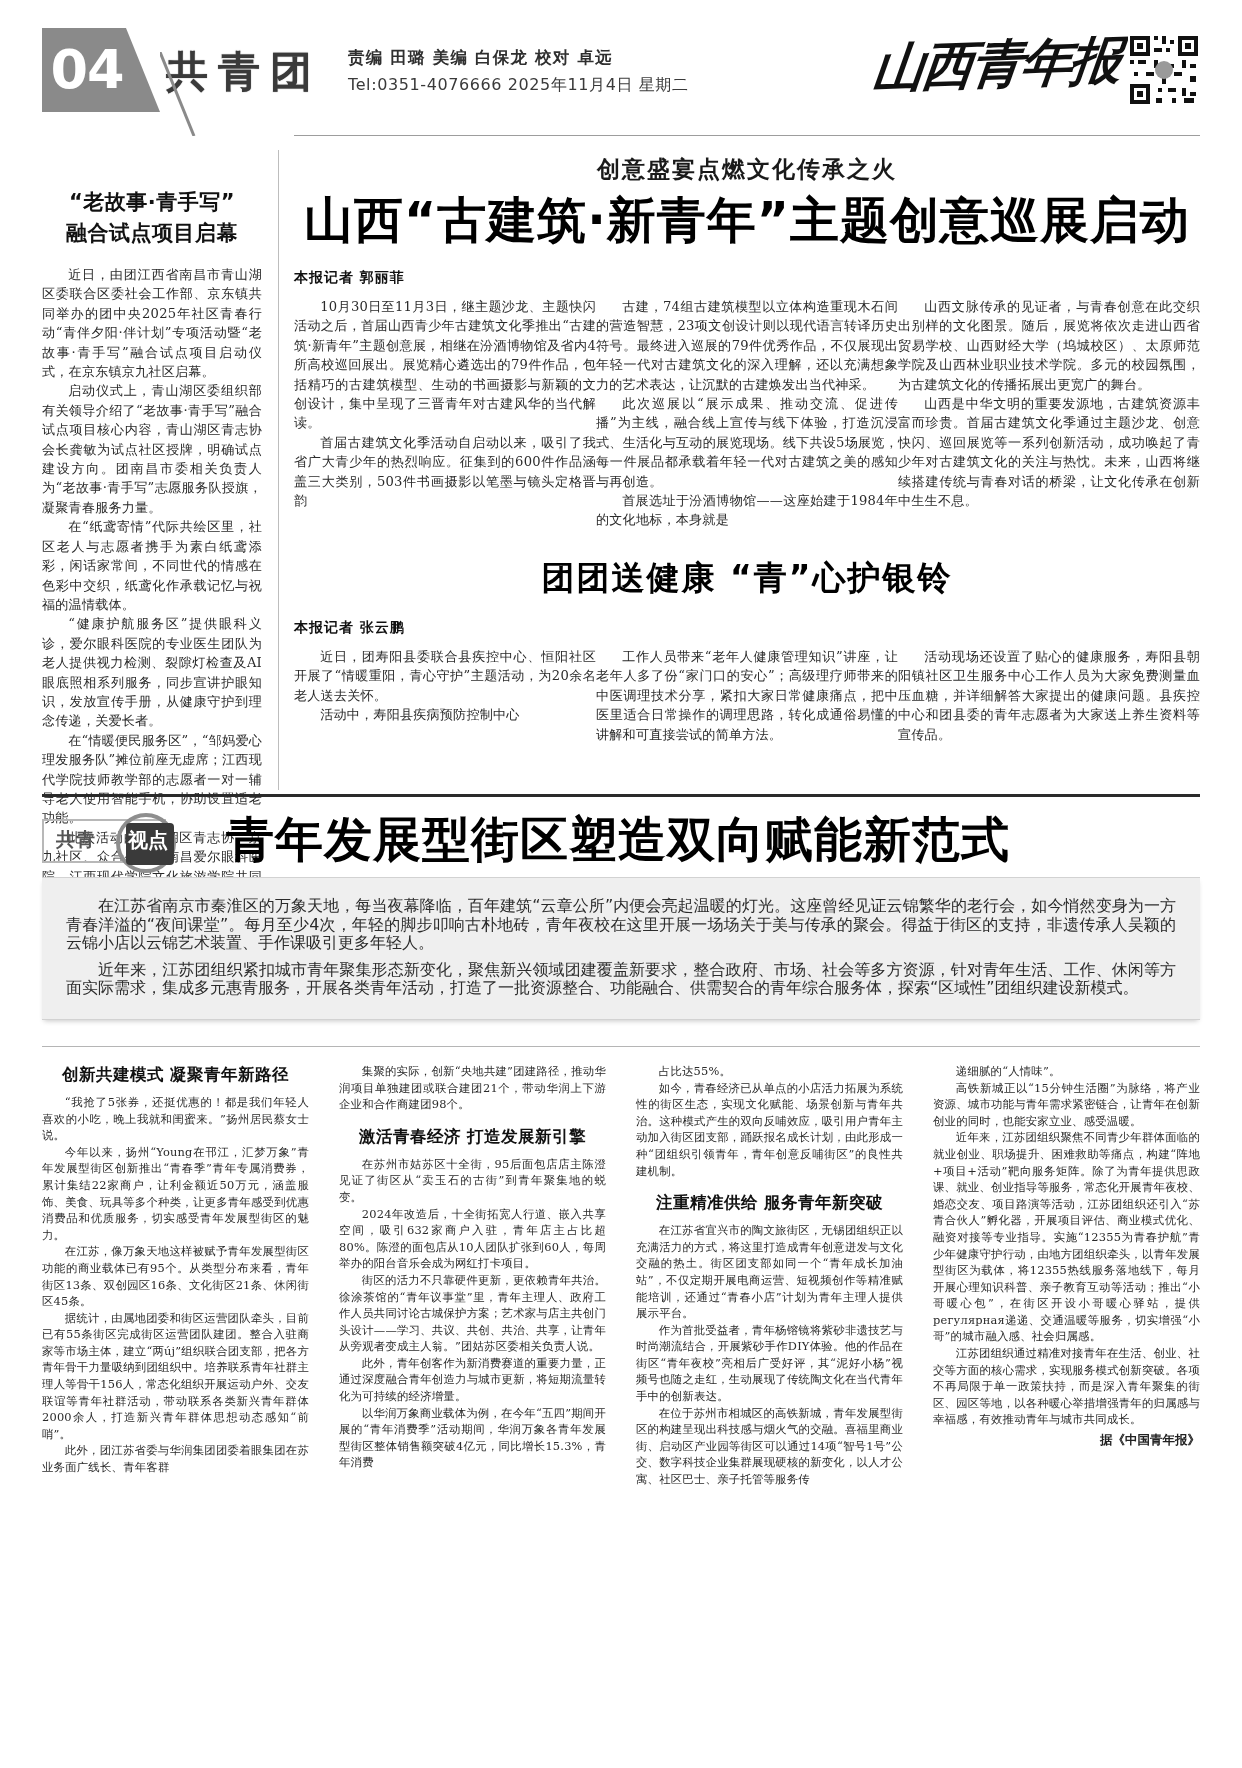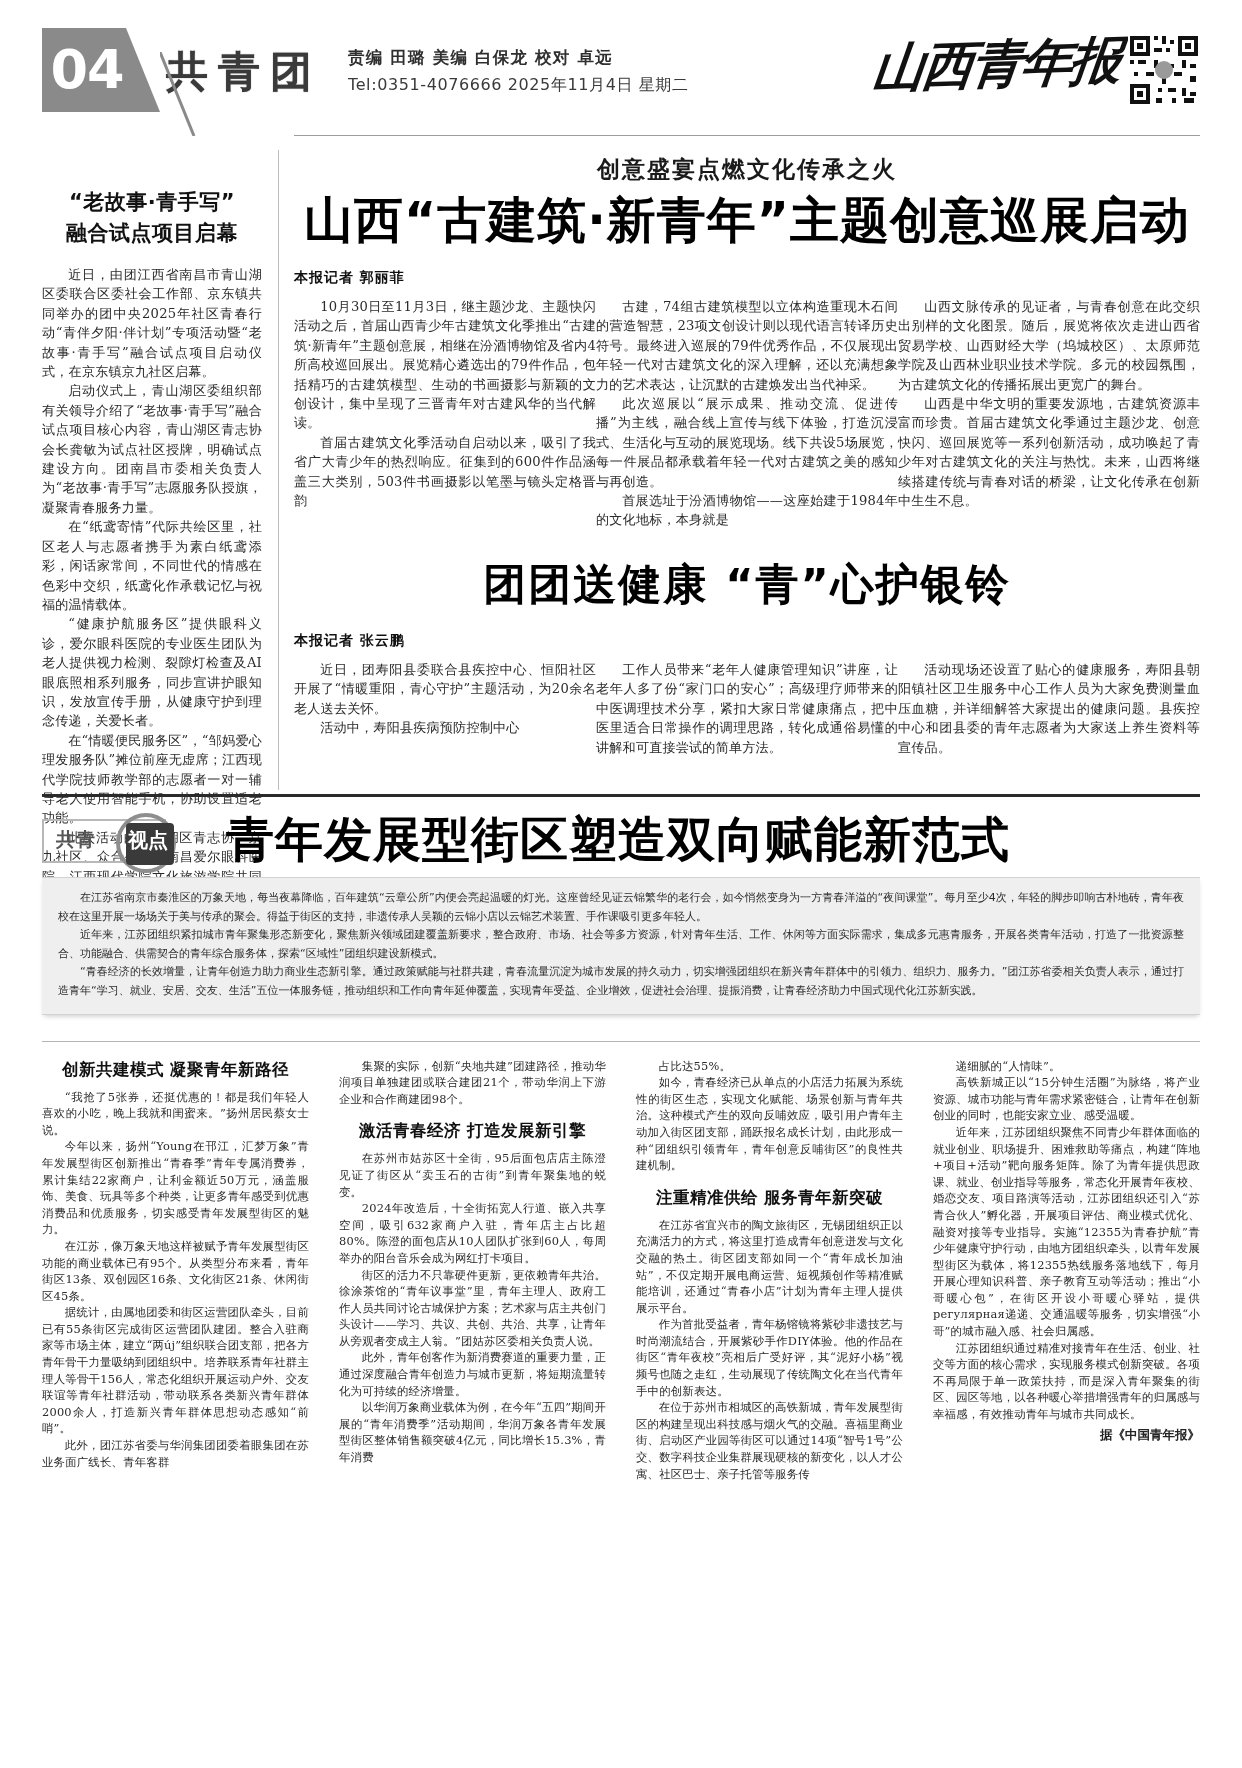--- a/index.html
+++ b/index.html
@@ -75,21 +75,21 @@
   .mainhl{
     text-align:center;font-size:49px;font-weight:bold;letter-spacing:1px;color:#000;
     font-family:"DejaVu Sans","Liberation Sans",sans-serif;line-height:60px;white-space:nowrap;
   }
   .byline{font-weight:bold;font-size:14px;margin:18px 0 10px 0;letter-spacing:1px;color:#111;
     font-family:"DejaVu Sans","Liberation Sans",sans-serif;}
   .cols3{display:flex;}
   .cols3 > div{flex:1;min-width:0;}
 
   .hl2{
-    text-align:center;font-size:43px;font-weight:bold;letter-spacing:2px;color:#000;
+    text-align:center;font-size:33px;font-weight:bold;letter-spacing:2px;color:#000;
     font-family:"DejaVu Sans","Liberation Sans",sans-serif;margin:26px 0 16px 0;
   }
 
   
   .feature{position:relative;margin:4px 42px 0 42px;}
   .f-rule{height:3px;background:#2a2a2a;margin-bottom:14px;}
   .f-head{display:flex;align-items:center;gap:16px;margin-bottom:10px;}
   .badge{position:relative;width:168px;height:52px;flex:0 0 auto;}
   .badge .bx{position:absolute;left:0;top:6px;width:120px;height:40px;border:2px solid #b8b8b8;}
   .badge .btxt{position:absolute;left:14px;top:14px;font-size:19px;font-weight:bold;color:#555;letter-spacing:1px;
@@ -99,21 +99,21 @@
   .badge .dtxt{position:absolute;left:86px;top:14px;font-size:20px;font-weight:bold;color:#fff;letter-spacing:0;
     font-family:"DejaVu Sans","Liberation Sans",sans-serif;}
   .f-title{font-size:48px;font-weight:bold;letter-spacing:1px;color:#000;
     font-family:"DejaVu Sans","Liberation Sans",sans-serif;line-height:56px;white-space:nowrap;}
 
   .abstract{
     background:#efefef;border-top:1px solid #d2d2d2;border-bottom:1px solid #d2d2d2;
     padding:11px 16px 13px 16px;margin-top:8px;
     box-shadow:0 3px 5px -2px rgba(0,0,0,0.22);
   }
-  .abstract p{margin:0;font-size:11px;line-height:18.6px;text-indent:2em;text-align:justify;color:#2b2b2b;
+  .abstract p{margin:8px;font-size:16px;line-height:18.6px;text-indent:2em;text-align:justify;color:#2b2b2b;
     font-family:"DejaVu Sans","Liberation Sans",sans-serif;}
 
   
   .bottom{position:relative;margin:26px 42px 0 42px;}
   .b-rule{height:1px;background:#b5b5b5;margin-bottom:16px;}
   .cols4{display:flex;gap:30px;}
   .cols4 > .bcol{flex:1;min-width:0;position:relative;}
   .subhead{
     text-align:center;font-weight:bold;font-size:16.5px;letter-spacing:0.5px;color:#111;
     margin:0 0 7px 0;font-family:"DejaVu Sans","Liberation Sans",sans-serif;line-height:24px;
@@ -249,21 +249,20 @@
         <div class="ring"></div>
         <div class="disc"></div>
         <div class="dtxt">视点</div>
       </div>
       <div class="f-title">青年发展型街区塑造双向赋能新范式</div>
     </div>
 
     <div class="abstract">
       <p>在江苏省南京市秦淮区的万象天地，每当夜幕降临，百年建筑“云章公所”内便会亮起温暖的灯光。这座曾经见证云锦繁华的老行会，如今悄然变身为一方青春洋溢的“夜间课堂”。每月至少4次，年轻的脚步叩响古朴地砖，青年夜校在这里开展一场场关于美与传承的聚会。得益于街区的支持，非遗传承人吴颖的云锦小店以云锦艺术装置、手作课吸引更多年轻人。</p>
       <p>近年来，江苏团组织紧扣城市青年聚集形态新变化，聚焦新兴领域团建覆盖新要求，整合政府、市场、社会等多方资源，针对青年生活、工作、休闲等方面实际需求，集成多元惠青服务，开展各类青年活动，打造了一批资源整合、功能融合、供需契合的青年综合服务体，探索“区域性”团组织建设新模式。</p>
-      <p>“青春经济的长效增量，让青年创造力助力商业生态新引擎。通过政策赋能与社群共建，青春流量沉淀为城市发展的持久动力，切实增强团组织在新兴青年群体中的引领力、组织力、服务力。”团江苏省委相关负责人表示，通过打造青年“学习、就业、安居、交友、生活”五位一体服务链，推动组织和工作向青年延伸覆盖，实现青年受益、企业增效，促进社会治理、提振消费，让青春经济助力中国式现代化江苏新实践。</p>
     </div>
   </div>
 
   <div class="bottom">
     <div class="b-rule"></div>
     <div class="cols4">
 
       <div class="bcol">
         <div class="subhead">创新共建模式 凝聚青年新路径</div>
         <p class="body tiny">“我抢了5张券，还挺优惠的！都是我们年轻人喜欢的小吃，晚上我就和闺蜜来。”扬州居民蔡女士说。</p>

